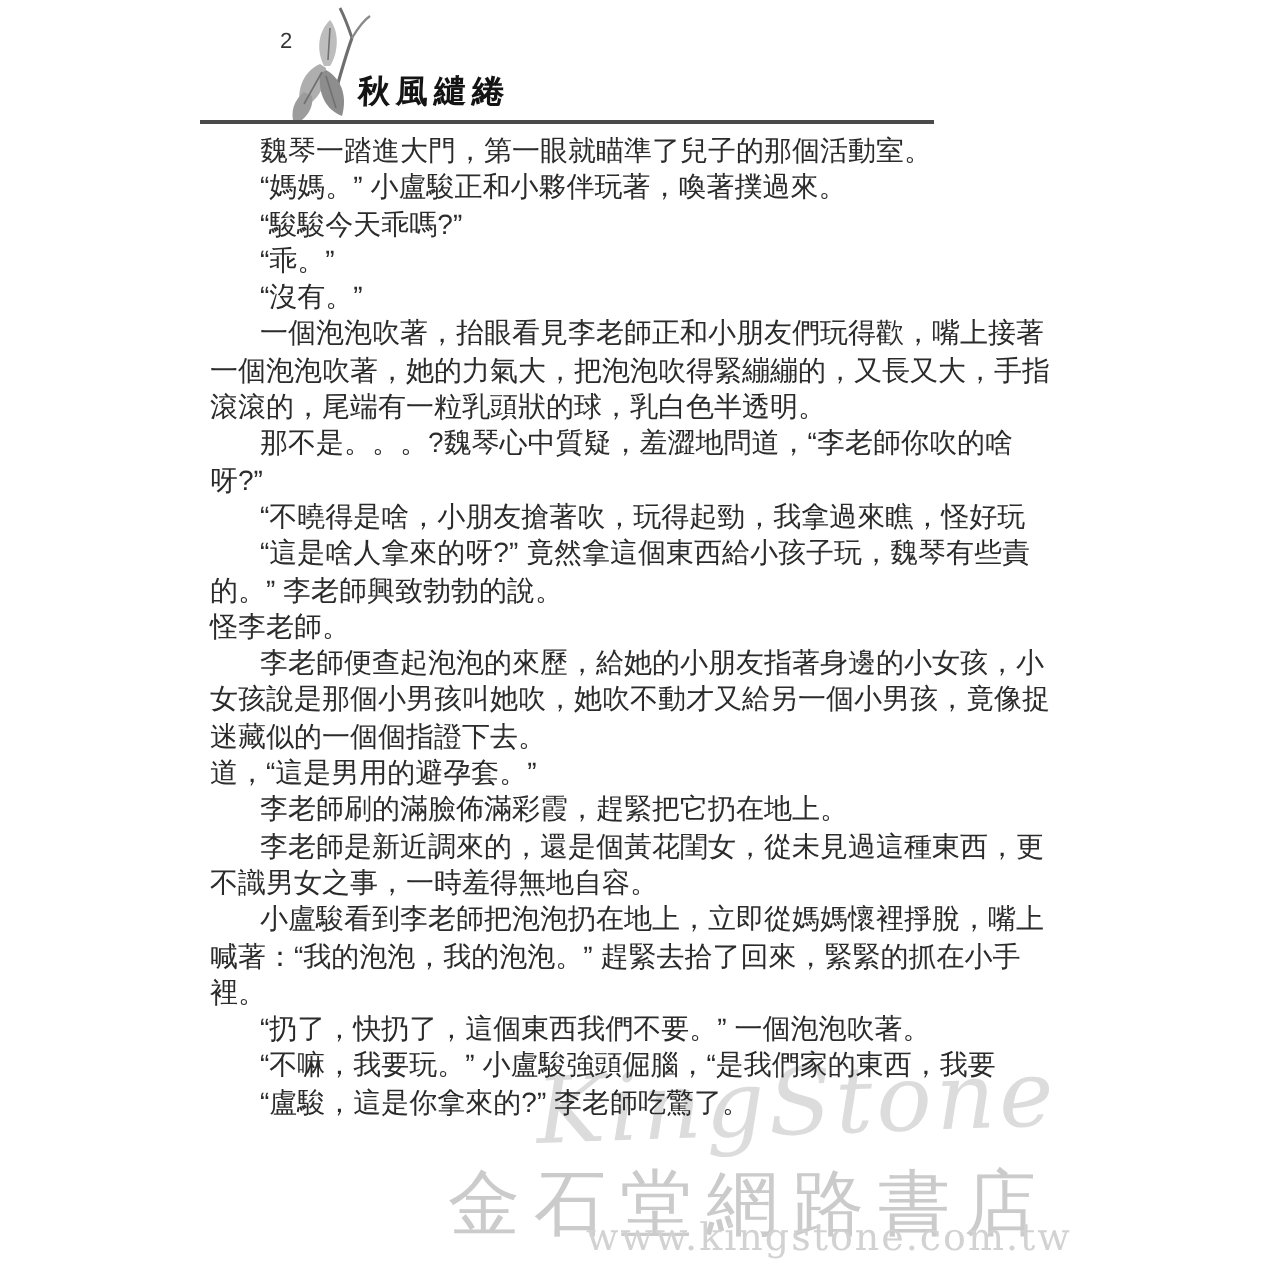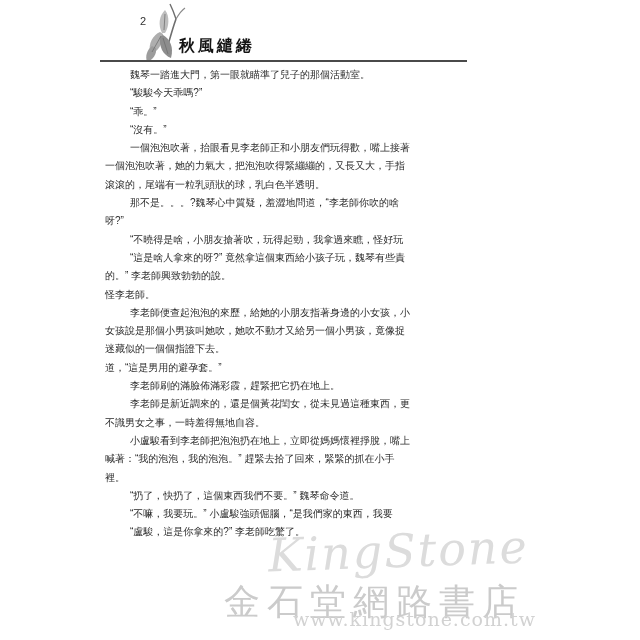--- a/index.html
+++ b/index.html
@@ -34,21 +34,21 @@
   }
   .header-divider {
     position:absolute; left:100px; top:60px;
     width:367px; height:2px; background:#4a4a4a; z-index:2;
   }
 
   
   .body-text {
     position:absolute; left:105px; top:66px;
     width:395px; z-index:2;
-    font-size:10px; line-height:18.3px;
+    font-size:14px; line-height:18.3px;
     color:#2b2b2b;
   }
   .text-line { white-space:nowrap; height:18.3px; }
   .text-line.indent { padding-left:25px; }
 
   
   .watermark { position:absolute; z-index:1; }
   .wm-script {
     left:268px; top:524px;
     font-family:"DejaVu Serif", serif;
@@ -93,20 +93,21 @@
   <div class="chapter-title">秋風繾綣</div>
   <div class="header-divider"></div>
 
   <div class="watermark wm-script">KingStone</div>
   <div class="watermark wm-store">金石堂網路書店</div>
   <div class="watermark wm-url">www.kingstone.com.tw</div>
 
   <div class="body-text">
 
   <div class="text-line indent">魏琴一踏進大門，第一眼就瞄準了兒子的那個活動室。</div>
+      <div class="text-line indent">“媽媽。” 小盧駿正和小夥伴玩著，喚著撲過來。</div>
       <div class="text-line indent">“駿駿今天乖嗎?”</div>
       <div class="text-line indent">“乖。”</div>
       <div class="text-line indent">“沒有。”</div>
       <div class="text-line indent">一個泡泡吹著，抬眼看見李老師正和小朋友們玩得歡，嘴上接著</div>
       <div class="text-line">一個泡泡吹著，她的力氣大，把泡泡吹得緊繃繃的，又長又大，手指</div>
       <div class="text-line">滾滾的，尾端有一粒乳頭狀的球，乳白色半透明。</div>
       <div class="text-line indent">那不是。。。?魏琴心中質疑，羞澀地問道，“李老師你吹的啥</div>
       <div class="text-line">呀?”</div>
       <div class="text-line indent">“不曉得是啥，小朋友搶著吹，玩得起勁，我拿過來瞧，怪好玩</div>
       <div class="text-line indent">“這是啥人拿來的呀?” 竟然拿這個東西給小孩子玩，魏琴有些責</div>
@@ -115,18 +116,18 @@
       <div class="text-line indent">李老師便查起泡泡的來歷，給她的小朋友指著身邊的小女孩，小</div>
       <div class="text-line">女孩說是那個小男孩叫她吹，她吹不動才又給另一個小男孩，竟像捉</div>
       <div class="text-line">迷藏似的一個個指證下去。</div>
       <div class="text-line">道，“這是男用的避孕套。”</div>
       <div class="text-line indent">李老師刷的滿臉佈滿彩霞，趕緊把它扔在地上。</div>
       <div class="text-line indent">李老師是新近調來的，還是個黃花閨女，從未見過這種東西，更</div>
       <div class="text-line">不識男女之事，一時羞得無地自容。</div>
       <div class="text-line indent">小盧駿看到李老師把泡泡扔在地上，立即從媽媽懷裡掙脫，嘴上</div>
       <div class="text-line">喊著：“我的泡泡，我的泡泡。” 趕緊去拾了回來，緊緊的抓在小手</div>
       <div class="text-line">裡。</div>
-      <div class="text-line indent">“扔了，快扔了，這個東西我們不要。” 魏琴命令道。</div>
+      <div class="text-line indent">“扔了，快扔了，這個東西我們不要。” 一個泡泡吹著。</div>
       <div class="text-line indent">“不嘛，我要玩。” 小盧駿強頭倔腦，“是我們家的東西，我要</div>
       <div class="text-line indent">“盧駿，這是你拿來的?” 李老師吃驚了。</div>
     </div>
 
 </div>
 
 </body></html>

